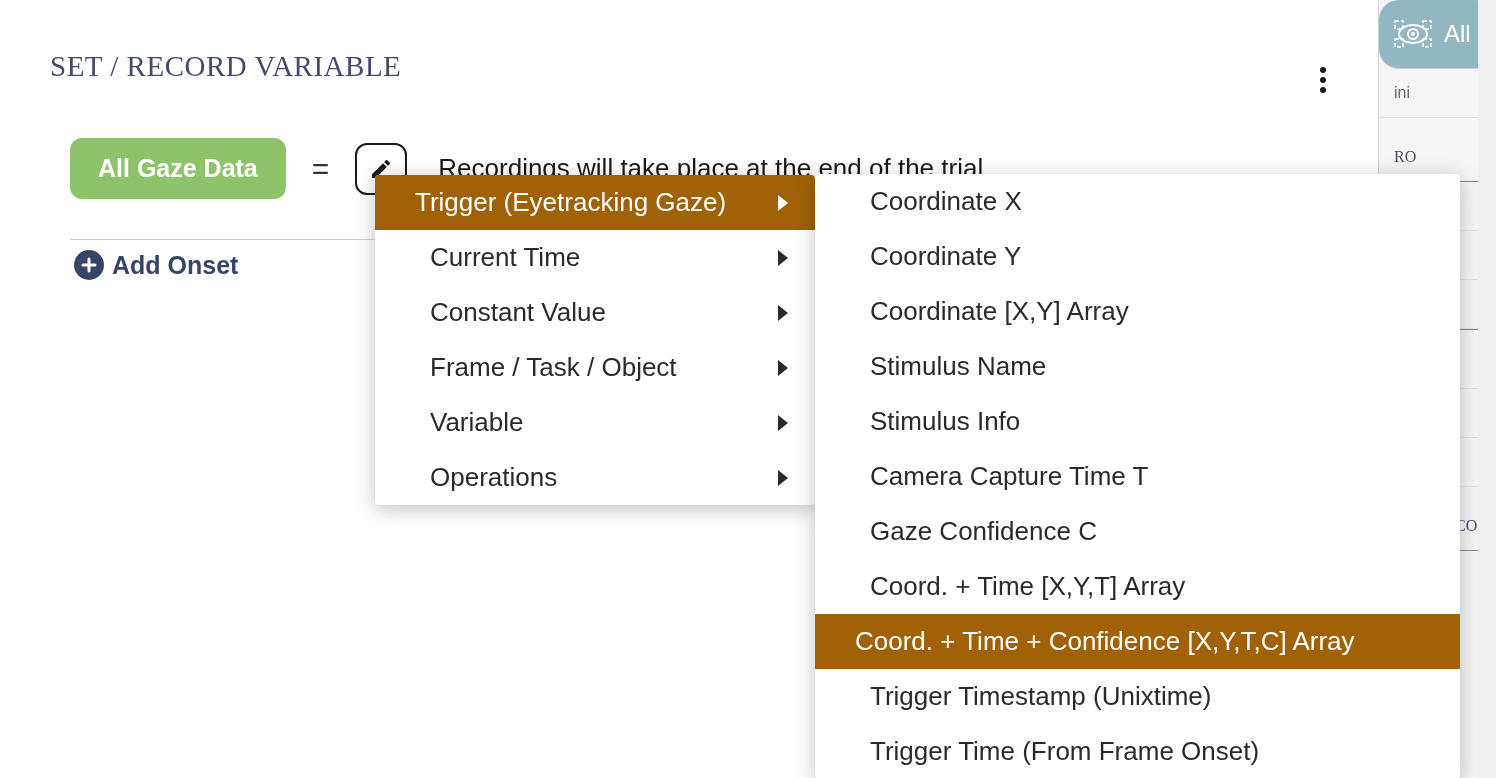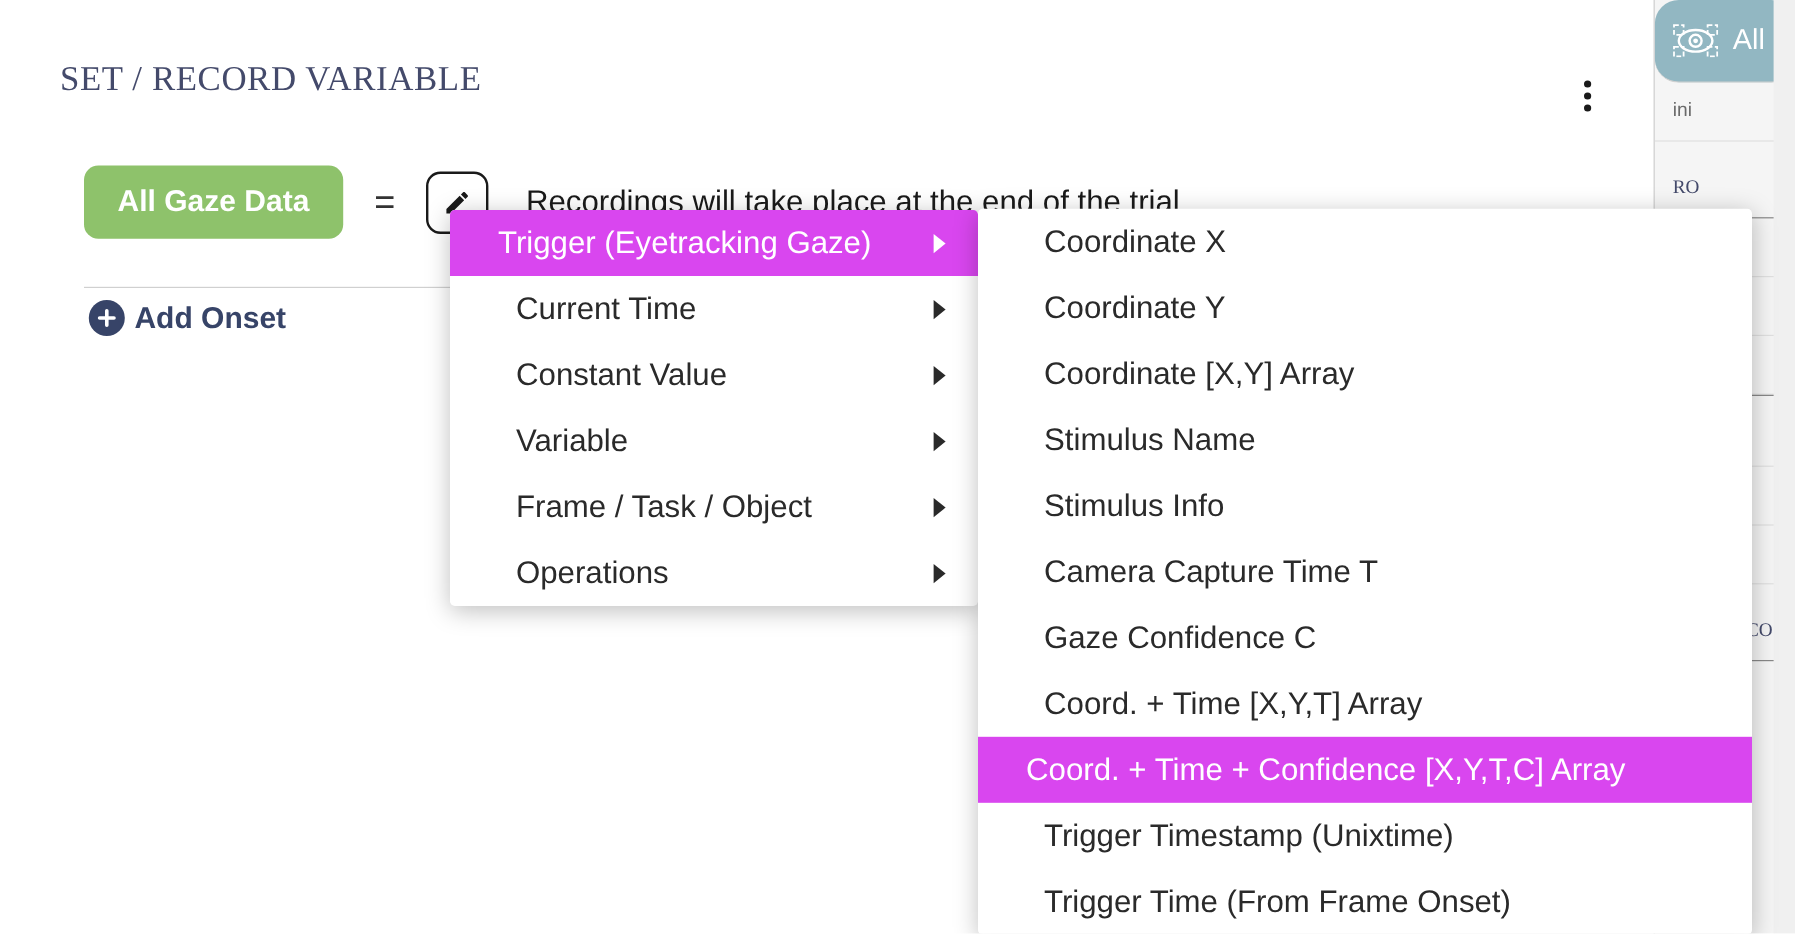--- a/index.html
+++ b/index.html
@@ -163,21 +163,21 @@
       display: flex;
       align-items: center;
       justify-content: space-between;
       padding: 12px 27px 12px 55px;
       font-size: 26px;
       color: #2a2a2a;
       cursor: pointer;
     }
     
     .menu-item.selected {
-      background: #d946ef;
+      background: #a16207;
       color: #ffffff;
       padding-left: 40px;
     }
     
     .menu-item.selected .chevron {
       border-left-color: #ffffff;
     }
     
     .chevron {
       width: 0;
@@ -288,25 +288,25 @@
     </div>
     <div class="menu-item">
       <span>Current Time</span>
       <span class="chevron"></span>
     </div>
     <div class="menu-item">
       <span>Constant Value</span>
       <span class="chevron"></span>
     </div>
     <div class="menu-item">
+      <span>Frame / Task / Object</span>
+      <span class="chevron"></span>
+    </div>
+    <div class="menu-item">
       <span>Variable</span>
-      <span class="chevron"></span>
-    </div>
-    <div class="menu-item">
-      <span>Frame / Task / Object</span>
       <span class="chevron"></span>
     </div>
     <div class="menu-item">
       <span>Operations</span>
       <span class="chevron"></span>
     </div>
   </div>
 
   <div class="dropdown-secondary">
     <div class="menu-item">

